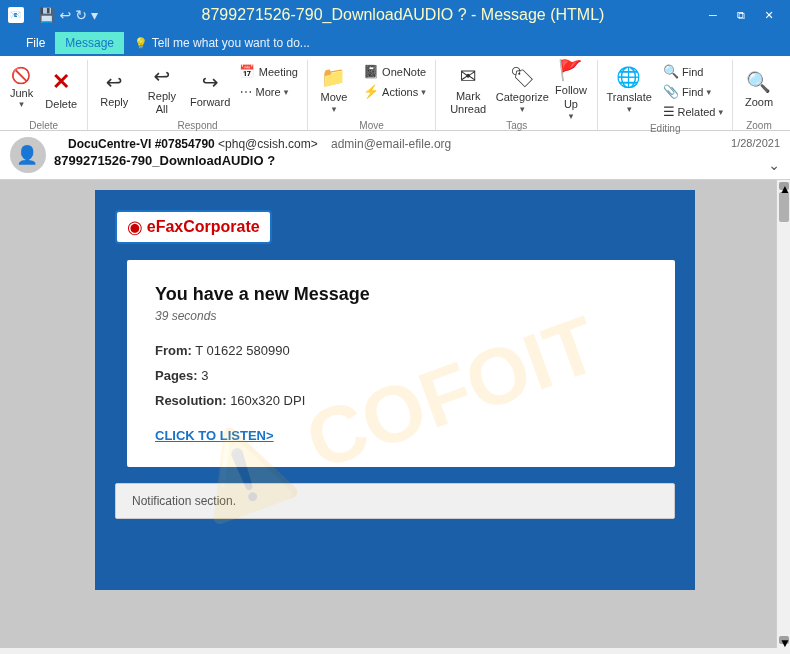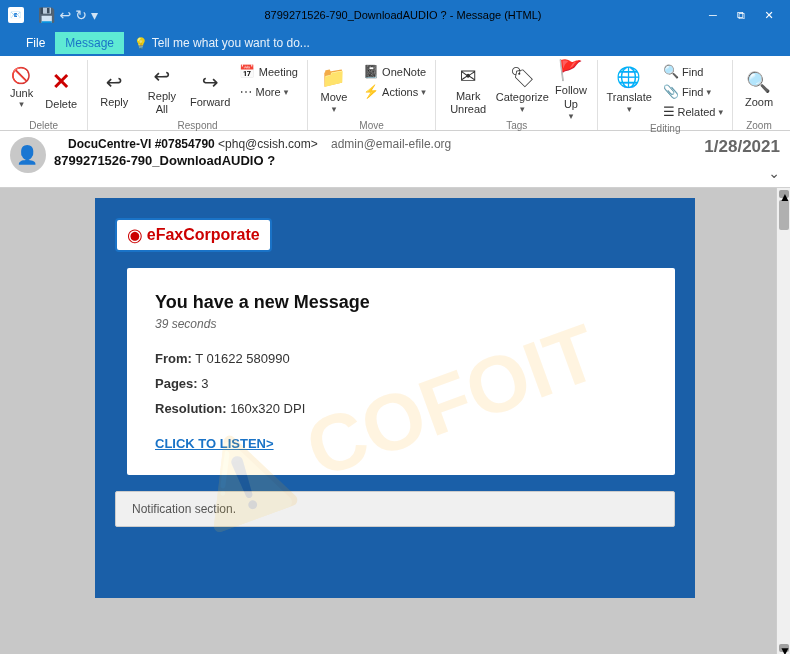--- a/index.html
+++ b/index.html
@@ -12,21 +12,21 @@
       display: flex;
       align-items: center;
       padding: 0 8px;
       color: white;
     }
     .title-bar-left { display: flex; align-items: center; gap: 6px; }
     .title-bar-icon { width: 16px; height: 16px; background: #fff; border-radius: 2px; display: flex; align-items: center; justify-content: center; }
     .title-bar-icon span { color: #1a73c7; font-size: 9px; font-weight: bold; }
     .title-bar-controls { display: flex; gap: 4px; margin: 0 8px; }
     .title-bar-controls span { color: rgba(255,255,255,0.8); font-size: 14px; cursor: pointer; }
-    .title-bar-title { flex: 1; text-align: center; font-size: 11px; color: #000000; }
+    .title-bar-title { flex: 1; text-align: center; font-size: 16px; color: #fef9c3; }
     .title-bar-winbtns { display: flex; gap: 2px; margin-left: auto; }
     .win-btn { width: 26px; height: 22px; display: flex; align-items: center; justify-content: center; color: white; font-size: 11px; cursor: pointer; }
 
     
     .menu-bar {
       background: #1a73c7;
       height: 26px;
       display: flex;
       align-items: center;
       padding: 0 16px;
@@ -128,21 +128,21 @@
       align-items: center;
       justify-content: center;
       font-size: 18px;
       color: #888;
       flex-shrink: 0;
     }
     .email-info { flex: 1; }
     .email-sender { font-size: 12px; color: #333; padding-left: 14px; }
     .email-sender strong { color: #111; }
     .email-subject { font-size: 13px; font-weight: 600; color: #111; margin-top: 2px; }
-    .email-date { font-size: 17px; color: #666; white-space: nowrap; font-weight: bold; }
+    .email-date { font-size: 11px; color: #666; white-space: nowrap; }
     .expand-btn { font-size: 14px; color: #555; cursor: pointer; margin-top: 4px; }
 
     
     .efax-outer {
       background: #1a5fa8;
       padding: 20px;
       max-width: 600px;
       margin: 0 auto;
       min-height: 400px;
     }

